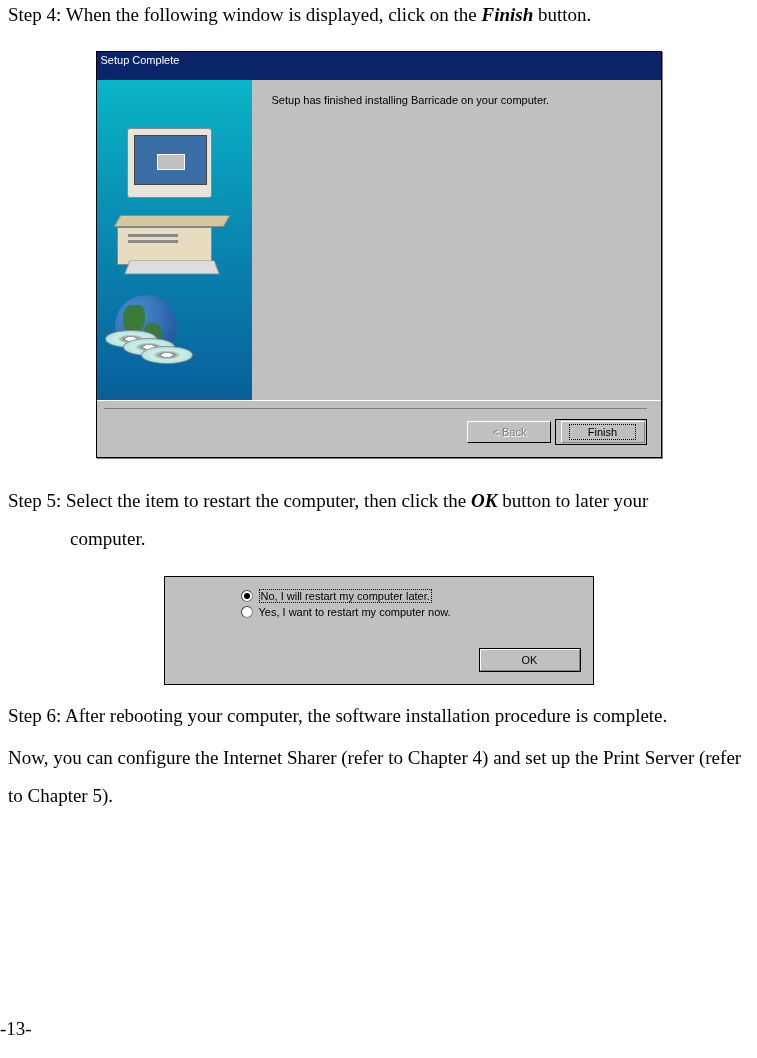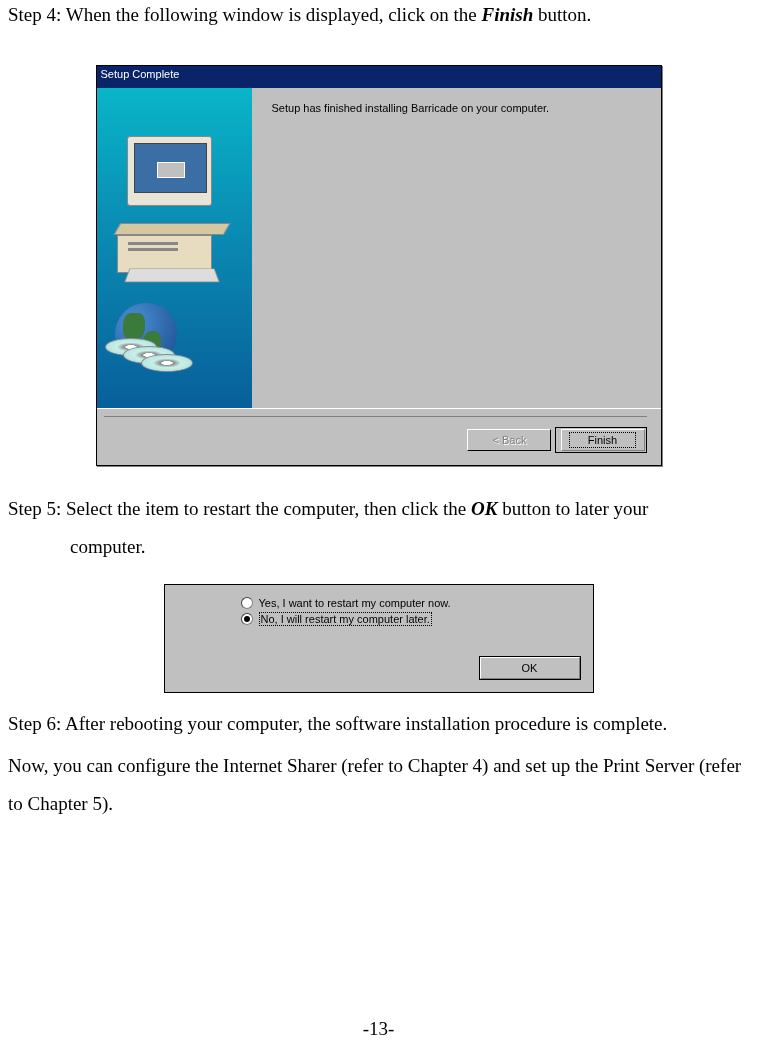--- a/index.html
+++ b/index.html
@@ -5,44 +5,44 @@
     * { box-sizing: border-box; margin: 0; padding: 0; }
     body {
       font-family: "Times New Roman", serif;
       font-size: 19px;
       width: 757px;
       height: 1058px;
       background: #fff;
       padding: 2px 8px 0 8px;
       position: relative;
     }
-    .step-text { margin-bottom: 36px; line-height: 1.4; }
+    .step-text { margin-bottom: 22px; line-height: 1.4; }
     .step5-text { margin: 24px 0 18px 0; line-height: 2.0; padding-left: 0; }
     .step5-indent { margin-left: 62px; }
     .step6-text { margin: 18px 0 10px 0; line-height: 1.4; }
     .final-text { margin: 10px 0; line-height: 2.0; }
     .bold-italic { font-weight: bold; font-style: italic; }
-    .page-num { position: absolute; bottom: 18px; width: 100%; text-align: center; left: 0; }
+    .page-num { position: absolute; bottom: 18px; width: 100%; text-align: left; left: 0; }
     
     
     .dialog1-wrap { display: flex; justify-content: center; }
     .dialog1 {
       width: 566px;
       background: #c0c0c0;
       border: 1px solid #000;
       box-shadow: 1px 1px 0 #808080;
       font-family: "MS Sans Serif", Arial, sans-serif;
       font-size: 11px;
     }
     .titlebar {
       background: linear-gradient(to right, #0a246a, #0a246a);
       color: #fff;
       padding: 2px 4px;
       font-size: 11px;
-      height: 22px;
+      height: 28px;
     }
     .dialog1-body { display: flex; background: #bef264; }
     .sidebar-img {
       width: 155px;
       height: 320px;
       background: linear-gradient(to bottom, #09b5c8 0%, #0a8fb5 40%, #085f9a 100%);
       margin: 0;
       position: relative;
       overflow: hidden;
     }
@@ -163,26 +163,26 @@
 <p class="step5-text">
   <span>Step 5: Select the item to restart the computer, then click the </span><span class="bold-italic">OK</span><span> button to later your</span><br>
   <span class="step5-indent">computer.</span>
 </p>
 
 <div class="dialog2-wrap">
   <div class="dialog2">
     <div class="dialog2-body">
       <div class="radio-group">
         <div class="radio-row">
+          <span class="radio checked"></span>
+          <span class="radio-label focused">No, I will restart my computer later.</span>
+        </div>
+        <div class="radio-row">
           <span class="radio"></span>
           <span class="radio-label">Yes, I want to restart my computer now.</span>
-        </div>
-        <div class="radio-row">
-          <span class="radio checked"></span>
-          <span class="radio-label focused">No, I will restart my computer later.</span>
         </div>
       </div>
     </div>
     <div class="button-row2">
       <span class="ok-wrap"><button class="ok-btn">OK</button></span>
     </div>
   </div>
 </div>
 
 <p class="step6-text">Step 6: After rebooting your computer, the software installation procedure is complete.</p>

